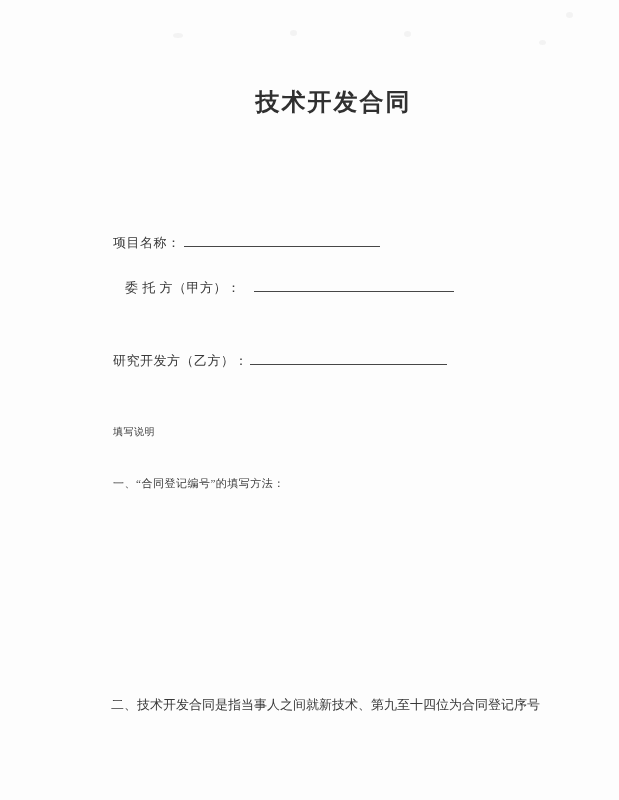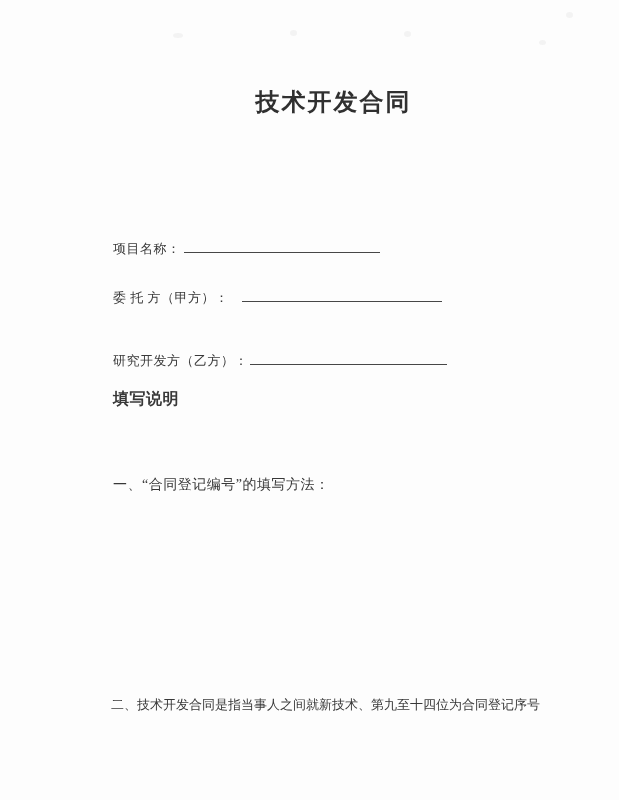--- a/index.html
+++ b/index.html
@@ -29,46 +29,45 @@
     letter-spacing: 2px;
     color: #303030;
   }
   .field-row {
     position: absolute;
     left: 113px;
     font-size: 13px;
     letter-spacing: 0.5px;
     white-space: nowrap;
   }
-  .field-row.row-1 { top: 238px; }
-  .field-row.row-2 { top: 287px; }
+  .field-row.row-1 { top: 232px; }
+  .field-row.row-2 { top: 277px; margin-left: 12px; }
   .field-row.row-3 { top: 350px; text-align: center; }
   .fill-line {
     display: inline-block;
     vertical-align: baseline;
     border-bottom: 1px solid #474747;
     height: 14px;
   }
   .fill-line.w-1 { width: 196px; margin-left: 3px; }
   .fill-line.w-2 { width: 200px; margin-left: 13px; }
   .fill-line.w-3 { width: 197px; margin-left: 2px; }
   .section-heading {
     position: absolute;
     left: 113px;
-    top: 389px;
-    font-size: 16px;
+    top: 425px;
+    font-size: 10px;
     letter-spacing: 0.5px;
     color: #383838;
-    font-weight: bold;
   }
   .item-heading {
     position: absolute;
     left: 113px;
     top: 476px;
-    font-size: 14px;
+    font-size: 11px;
     letter-spacing: 0.5px;
     color: #383838;
   }
   .body-paragraph {
     position: absolute;
     left: 85px;
     top: 530px;
     width: 453px;
     font-size: 13px;
     line-height: 32px;

